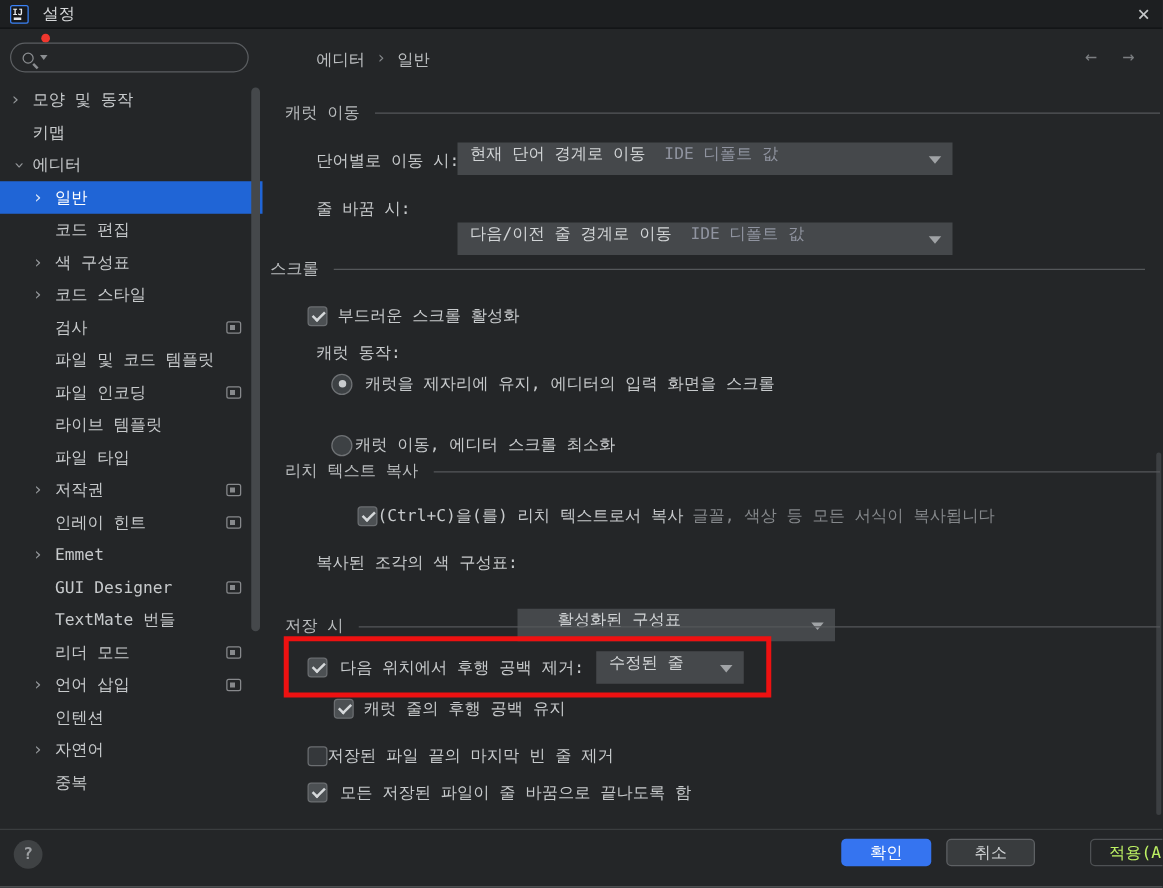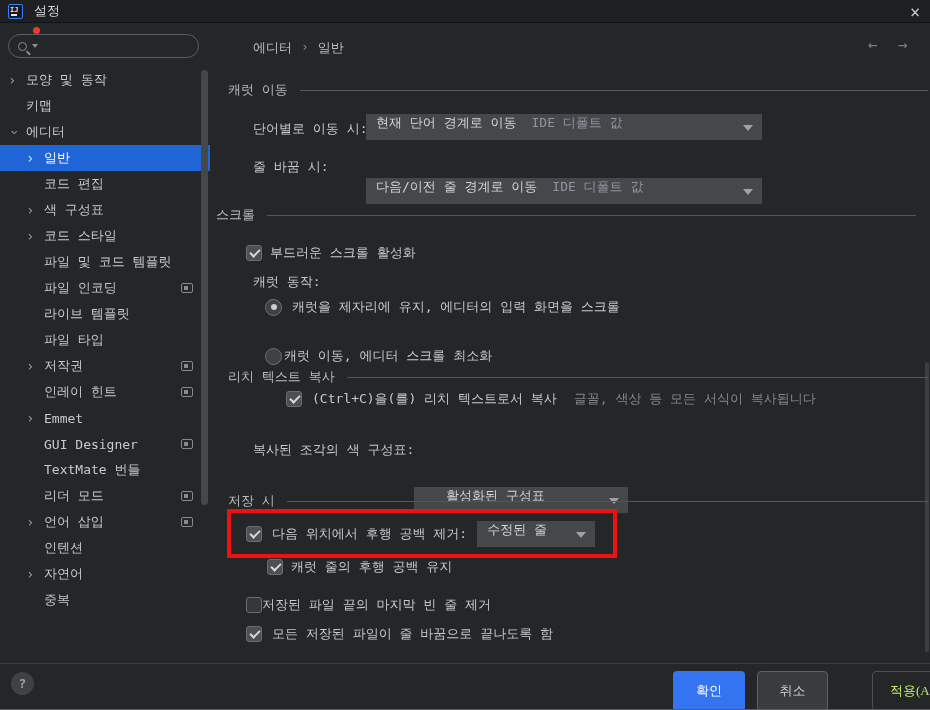--- a/index.html
+++ b/index.html
@@ -56,21 +56,21 @@
   .checkbox{width:16px;height:16px;border-radius:3px;border:1px solid #6b6e71;background:#35383b;position:relative;flex:0 0 16px;}
   .checkbox.on{background:#4c5053;}
   .checkbox.on::after{content:"";position:absolute;left:3px;top:3px;width:8px;height:4px;border-left:2px solid #d6d9db;border-bottom:2px solid #d6d9db;transform:rotate(-45deg);}
   .radio{width:17px;height:17px;border-radius:50%;border:1px solid #6f7275;background:#3d4144;position:relative;flex:0 0 17px;}
   .radio.on::after{content:"";position:absolute;left:4.5px;top:4.5px;width:6px;height:6px;border-radius:50%;background:#c8cbcd;}
   .hint{color:var(--dim);}
   .anno-rect{left:227px;top:509px;width:390px;height:49px;border:4px solid var(--annored);pointer-events:none;z-index:50;}
   
   .footer-line{left:0;top:663px;width:930px;border-top:1px solid #3a3d3f;}
   .help-btn{left:11px;top:672px;width:23px;height:23px;border-radius:50%;background:#3f4244;color:#9da0a3;display:flex;align-items:center;justify-content:center;font-weight:bold;}
-  .btn{height:40px;border-radius:4px;display:flex;align-items:center;justify-content:center;cursor:default;font-family:Liberation Serif, serif;}
+  .btn{height:22px;border-radius:4px;display:flex;align-items:center;justify-content:center;cursor:default;}
   .btn-ok{left:673px;top:671px;width:72px;background:var(--okblue);color:#ffffff;}
   .btn-cancel{left:757px;top:671px;width:71px;background:#393c3e;border:1px solid #5e6164;color:#d0d3d5;}
   .btn-apply{left:872px;top:671px;width:80px;background:transparent;border:1px solid #4e5154;color:#bef264;}
 </style>
 </head>
 <body>
 
 <div class="abs titlebar">
   <div class="app-icon">IJ</div>
   <div class="win-title">설정</div>
@@ -106,20 +106,25 @@
     <div class="tree-item lvl1">
       <span class="chev">›</span>
       <span class="tree-label">색 구성표</span>
     </div>
     <div class="tree-item lvl1">
       <span class="chev">›</span>
       <span class="tree-label">코드 스타일</span>
     </div>
     <div class="tree-item lvl1">
       <span class="chev none">›</span>
+      <span class="tree-label">검사</span>
+      <span class="proj-icon"></span>
+    </div>
+    <div class="tree-item lvl1">
+      <span class="chev none">›</span>
       <span class="tree-label">파일 및 코드 템플릿</span>
     </div>
     <div class="tree-item lvl1">
       <span class="chev none">›</span>
       <span class="tree-label">파일 인코딩</span>
       <span class="proj-icon"></span>
     </div>
     <div class="tree-item lvl1">
       <span class="chev none">›</span>
       <span class="tree-label">라이브 템플릿</span>
@@ -217,27 +222,27 @@
 </div>
 <div class="abs row" style="left:265px;top:347px;gap:2px;">
   <span class="radio"></span>
   <span class="lbl">캐럿 이동, 에디터 스크롤 최소화</span>
 </div>
 
 <div class="abs section" style="left:228px;top:368px;justify-content:center;">
   <span class="lbl">리치 텍스트 복사</span>
     <span class="line"></span>
 </div>
-<div class="abs row" style="left:246px;top:386px;height:26px;gap:10px;padding-left:40px;">
+<div class="abs row" style="left:246px;top:400px;height:26px;padding-left:40px;">
   <span class="checkbox on"></span>
   <span class="lbl">(Ctrl+C)을(를) 리치 텍스트로서 복사</span>
   <span class="hint" style="margin-left:7px;">글꼴, 색상 등 모든 서식이 복사됩니다</span>
 </div>
 <div class="abs lbl" style="left:253px;top:441px;">복사된 조각의 색 구성표:</div>
-<div class="abs dropdown" style="left:414px;top:435px;width:214px;height:26px;padding-left:32px;">
+<div class="abs dropdown" style="left:414px;top:435px;width:254px;height:26px;padding-left:32px;">
   <span>활성화된 구성표</span>
   <span class="dd-arrow"></span>
 </div>
 
 <div class="abs section" style="left:228px;top:492px;">
   <span class="lbl">저장 시</span>
     <span class="line"></span>
 </div>
 <div class="abs anno-rect"></div>
 <div class="abs row" style="left:246px;top:521px;height:26px;gap:10px;">

